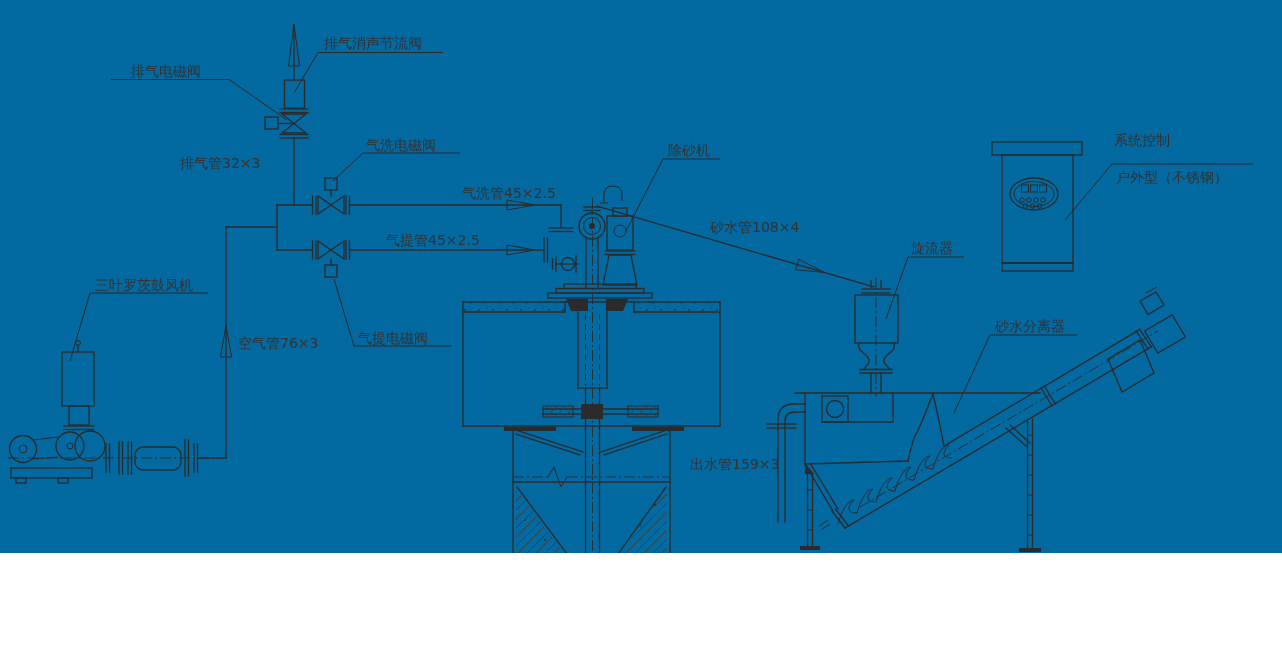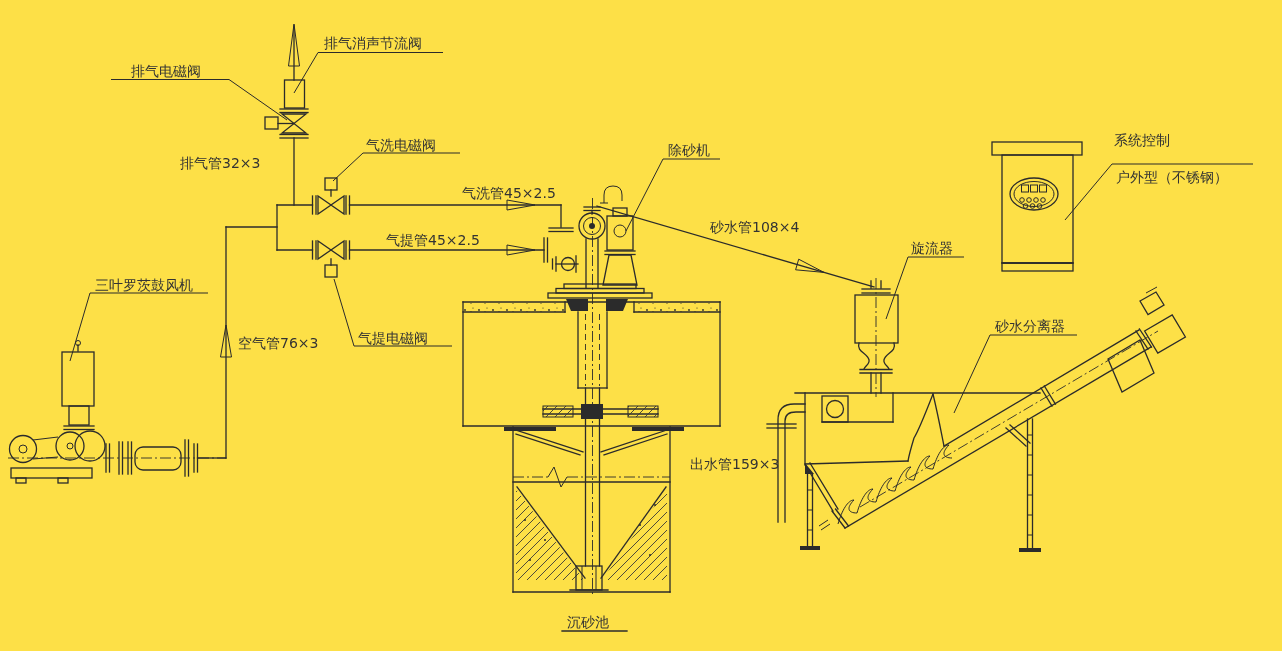--- a/index.html
+++ b/index.html
@@ -1,16 +1,16 @@
 <!DOCTYPE html>
 <html><head>
 <meta charset="utf-8">
 <style>
   html,body{margin:0;padding:0;background:#ffffff;}
-  .stage{position:relative;width:1282px;height:651px;background:#fde047;overflow:hidden;}
+  .stage{position:relative;width:1282px;height:553px;background:#0369a1;overflow:hidden;}
   svg{display:block;}
   .ln{stroke:#2b2b2b;stroke-width:1.3;fill:none;stroke-linecap:square;}
   .thin{stroke:#2b2b2b;stroke-width:1;fill:none;}
   .solid{fill:#2b2b2b;stroke:none;}
   .axis{stroke:#2b2b2b;stroke-width:0.9;fill:none;stroke-dasharray:11 3 2 3;}
   .dash{stroke:#2b2b2b;stroke-width:0.9;fill:none;stroke-dasharray:6 4;}
   .lbl{font-family:"DejaVu Sans",sans-serif;font-size:14px;fill:#333;}
 </style>
 </head>
 <body>

